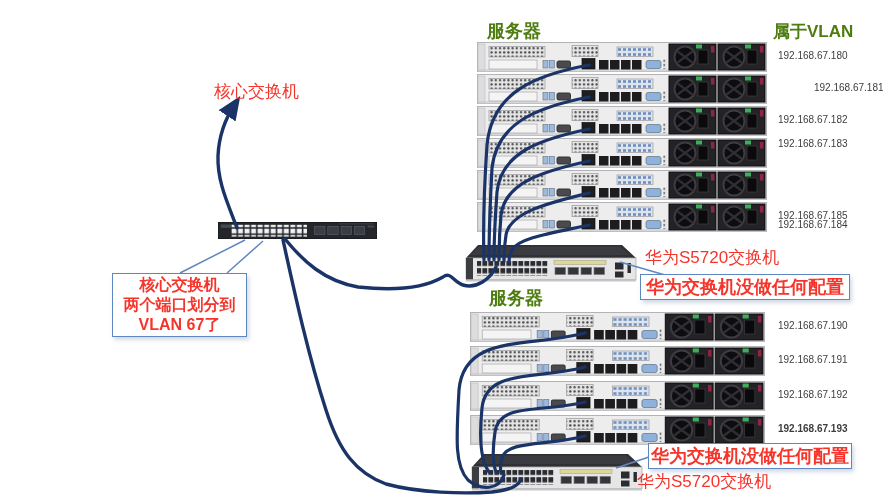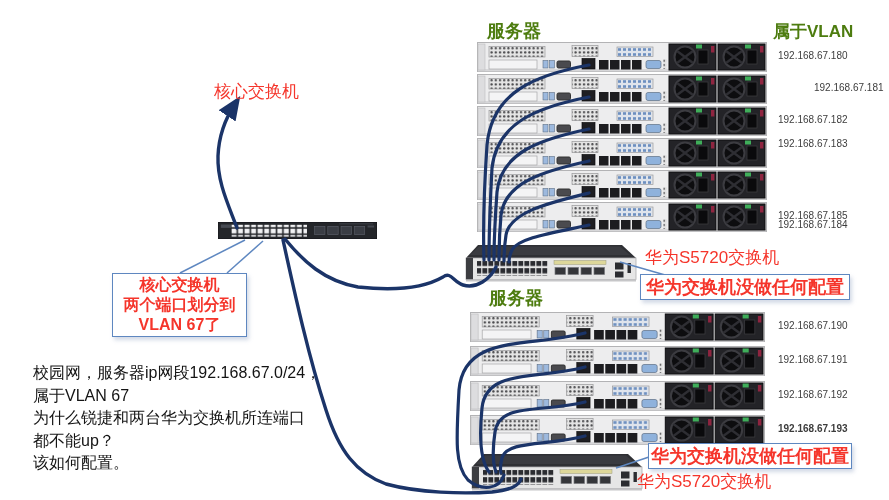--- a/index.html
+++ b/index.html
@@ -186,25 +186,20 @@
     <path class="callout-line" d="M616,468 L652,456"></path>
   </svg>
 
   <div class="abs red" style="left:214px;top:80px;font-size:17px;">核心交换机</div>
 
 
   <div class="abs note-box vlan-box" style="left:112px;top:273px;width:133px;height:62px;">核心交换机
 两个端口划分到
 VLAN 67了</div>
 
-  <div class="abs q" style="left:33px;top:362px;width:340px;">校园网，服务器ip网段192.168.67.0/24，
-属于VLAN 67
-为什么锐捷和两台华为交换机所连端口
-都不能up？
-该如何配置。</div>
 
   <div class="abs lbl" style="left:487px;top:19px;font-size:18px;">服务器</div>
   <div class="abs lbl" style="left:773px;top:20px;font-size:17px;">属于VLAN</div>
 
   <div class="abs ip" style="left:778px;top:50px;">192.168.67.180</div>
   <div class="abs ip" style="left:814px;top:82px;">192.168.67.181</div>
   <div class="abs ip" style="left:778px;top:114px;">192.168.67.182</div>
   <div class="abs ip" style="left:778px;top:138px;">192.168.67.183</div>
   <div class="abs ip" style="left:778px;top:178px;margin-top:41px;">192.168.67.184</div>
   <div class="abs ip" style="left:778px;top:210px;">192.168.67.185</div>

